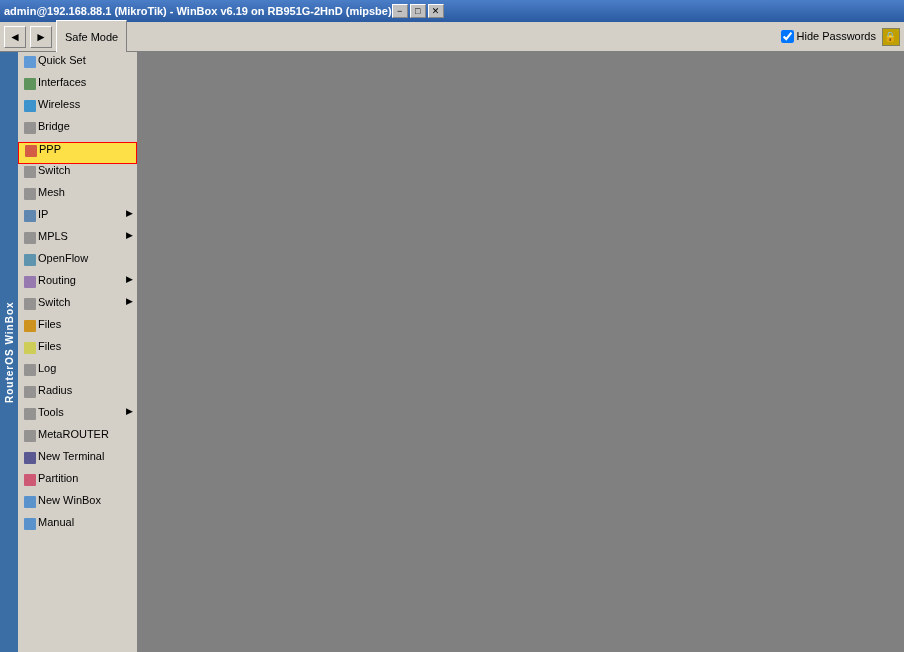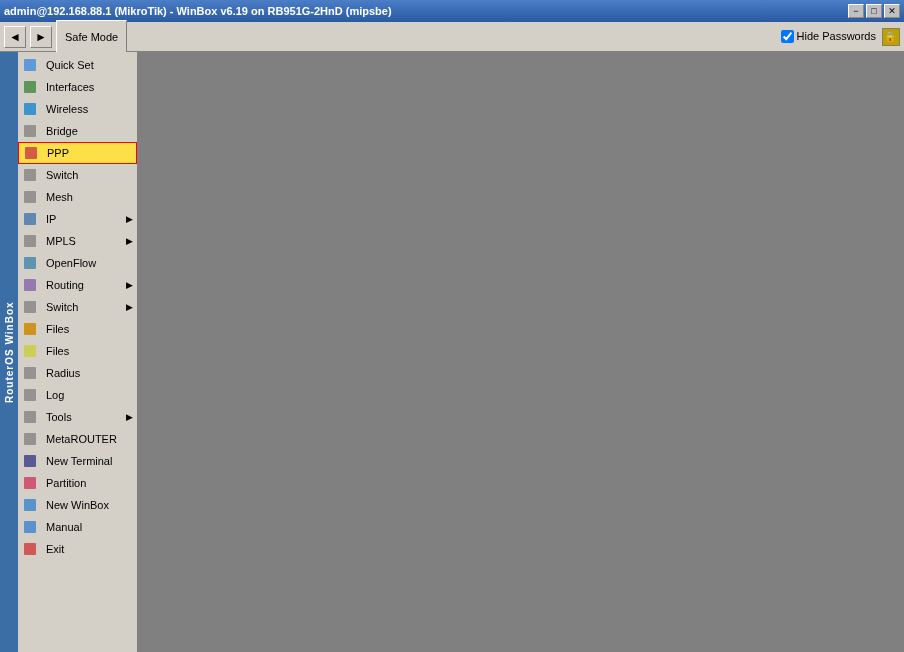--- a/index.html
+++ b/index.html
@@ -12,21 +12,20 @@
       overflow: hidden;
     }
 
     
     .title-bar {
       background: linear-gradient(to bottom, #4a7ec7, #2a5aa0);
       color: white;
       height: 22px;
       display: flex;
       align-items: center;
-      justify-content: space-between;
       padding: 0 4px;
       user-select: none;
     }
     .title-bar-text {
       font-size: 11px;
       font-weight: bold;
     }
     .title-bar-buttons {
       display: flex;
       gap: 2px;
@@ -139,26 +138,25 @@
       z-index: 10;
     }
 
     .sidebar-items {
       margin-left: 18px;
       padding-top: 2px;
     }
 
     .sidebar-item {
       display: flex;
-      align-items: center;
       height: 22px;
       padding: 0 4px;
       cursor: pointer;
       white-space: nowrap;
-      gap: 8px;
+      gap: 0;
       font-size: 11px;
       color: #000;
     }
     .sidebar-item.selected-highlight {
       background: #fde047;
       border: 1px solid #ff0000;
     }
 
     .sidebar-item .item-icon {
       width: 16px;
@@ -325,36 +323,36 @@
   </svg>
           </span>
           <span>Files</span>
         </div>
         <div class="sidebar-item">
           <span class="item-icon">
             <svg width="14" height="14" viewBox="0 0 14 14">
     <rect x="1" y="1" width="12" height="12" rx="1" fill="#888888" opacity="0.85"></rect>
   </svg>
           </span>
+          <span>Log</span>
+        </div>
+        <div class="sidebar-item">
+          <span class="item-icon">
+            <svg width="14" height="14" viewBox="0 0 14 14">
+    <rect x="1" y="1" width="12" height="12" rx="1" fill="#888888" opacity="0.85"></rect>
+  </svg>
+          </span>
           <span>Radius</span>
         </div>
         <div class="sidebar-item">
           <span class="item-icon">
             <svg width="14" height="14" viewBox="0 0 14 14">
     <rect x="1" y="1" width="12" height="12" rx="1" fill="#888888" opacity="0.85"></rect>
   </svg>
           </span>
-          <span>Log</span>
-        </div>
-        <div class="sidebar-item">
-          <span class="item-icon">
-            <svg width="14" height="14" viewBox="0 0 14 14">
-    <rect x="1" y="1" width="12" height="12" rx="1" fill="#888888" opacity="0.85"></rect>
-  </svg>
-          </span>
           <span>Tools</span>
           <span class="item-arrow">▶</span>
         </div>
         <div class="sidebar-item">
           <span class="item-icon">
             <svg width="14" height="14" viewBox="0 0 14 14">
     <rect x="1" y="1" width="12" height="12" rx="1" fill="#888888" opacity="0.85"></rect>
   </svg>
           </span>
           <span>MetaROUTER</span>
@@ -383,27 +381,19 @@
           </span>
           <span>New WinBox</span>
         </div>
         <div class="sidebar-item">
           <span class="item-icon">
             <svg width="14" height="14" viewBox="0 0 14 14">
     <rect x="1" y="1" width="12" height="12" rx="1" fill="#4488cc" opacity="0.85"></rect>
   </svg>
           </span>
           <span>Manual</span>
-        </div>
-        <div class="sidebar-item">
-          <span class="item-icon">
-            <svg width="14" height="14" viewBox="0 0 14 14">
-    <rect x="1" y="1" width="12" height="12" rx="1" fill="#cc4444" opacity="0.85"></rect>
-  </svg>
-          </span>
-          <span>Exit</span>
         </div>
       </div>
   </div>
 
   <div class="content-area"></div>
 
 </div>
 
 </body></html>

